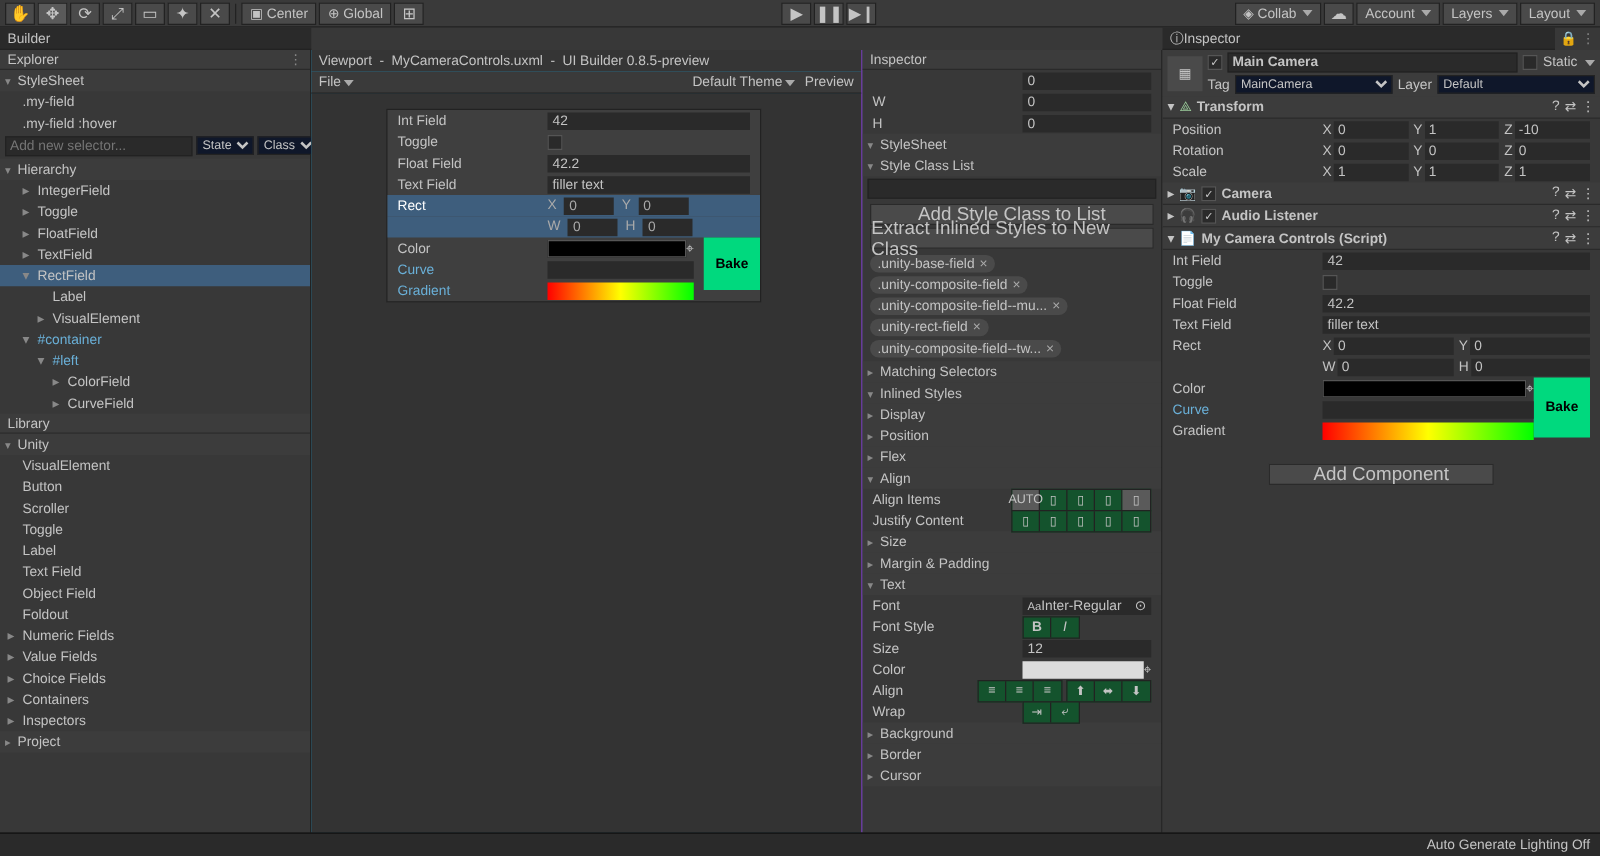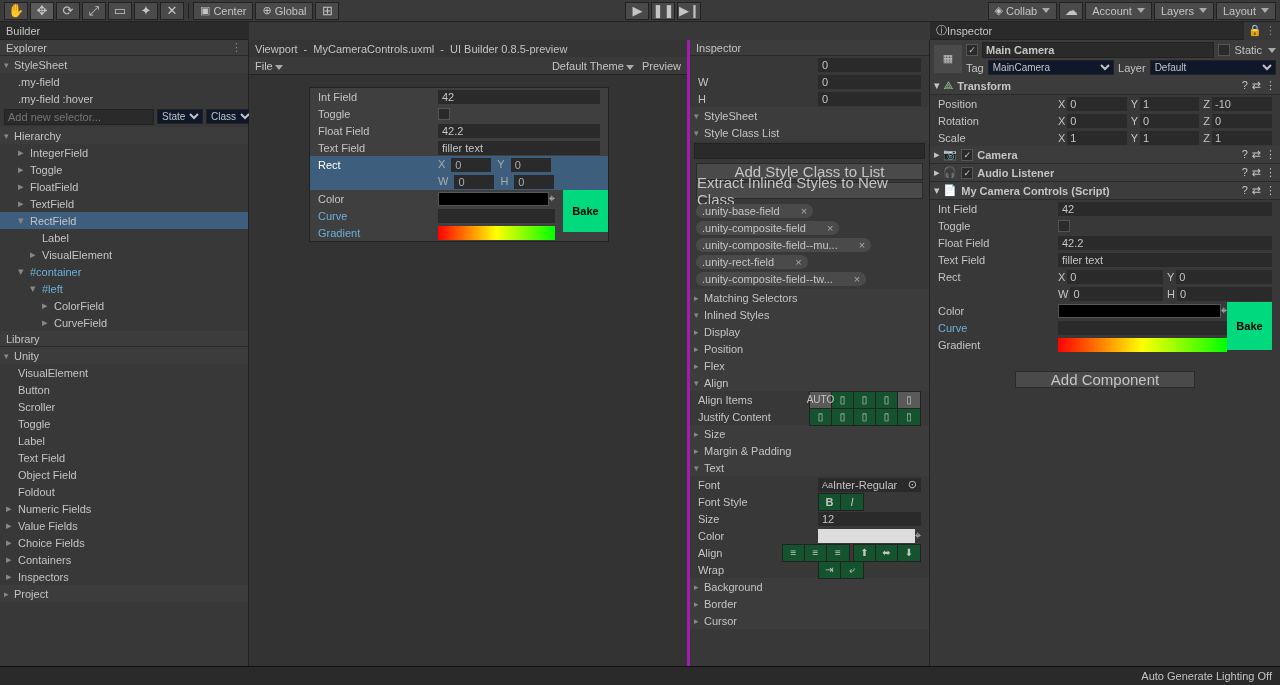--- a/index.html
+++ b/index.html
@@ -19,42 +19,42 @@
 .tree{flex-shrink:0}
 .tree-item{height:17px;display:flex;align-items:center;padding-left:6px;cursor:pointer}
 .tree-item .arrow{width:12px;display:inline-block;color:#888}
 .tree-item.indent1{padding-left:18px}
 .tree-item.indent2{padding-left:30px}
 .tree-item.indent3{padding-left:42px}
 .tree-item.selected{background:#3e5e7d}
 .input-row{display:flex;padding:2px 4px;gap:3px}
 .input-row input{flex:1;background:#2a2a2a;border:1px solid #222;color:#c4c4c4;height:16px;padding:0 3px}
 .input-row select{background:#4a4a4a;border:1px solid #222;color:#c4c4c4;height:16px}
-.viewport{flex:1;background:#0ea5e9;border-right:3px solid #a21caf;display:flex;flex-direction:column;min-width:0}
+.viewport{flex:1;background:#0ea5e9;border-right:1px solid #a21caf;display:flex;flex-direction:column;min-width:0}
 .viewport-head{height:17px;background:#353535;display:flex;align-items:center;padding:0 6px;gap:6px;font-size:11px;color:#888}
 .viewport-sub{height:18px;background:#3a3a3a;border-bottom:1px solid #222;display:flex;align-items:center;padding:0 6px;gap:8px}
 .vp-body{flex:1;background:#333;position:relative;overflow:hidden}
 .canvas{position:absolute;left:60px;top:12px;width:300px;background:#3f3f3f;border:1px solid #222}
 .prop-row{display:flex;align-items:center;height:17px;padding:0 8px}
 .prop-row .lbl{width:120px;color:#c4c4c4}
 .prop-row .lbl.blue{color:#6ab0d8}
 .prop-row .val{flex:1;background:#2a2a2a;height:14px;display:flex;align-items:center;padding:0 4px}
 .prop-row.rect{background:#3e5e7d}
 .xy-group{display:flex;gap:4px;flex:1}
 .xy-group span{color:#aaa;margin-right:2px}
 .xy-group .v{background:#2a2a2a;padding:0 4px;min-width:40px;height:14px;display:inline-flex;align-items:center}
 .color-swatch{flex:1;height:14px;background:#000;border:1px solid #555}
 .gradient-swatch{flex:1;height:14px;background:linear-gradient(90deg,#ff0000,#ffff00,#00ff00)}
 .curve-swatch{flex:1;height:14px;background:#2a2a2a;position:relative}
 .bake-btn{width:45px;height:42px;background:#00d97e;color:#000;display:flex;align-items:center;justify-content:center;font-size:11px;cursor:pointer;font-weight:700}
 .inspector1{width:240px;background:#383838;border-right:1px solid #222;display:flex;flex-direction:column;overflow:hidden}
 .section{height:17px;background:#3c3c3c;display:flex;align-items:center;padding:0 4px;cursor:pointer}
 .section .arrow{width:10px;color:#888;font-size:9px}
 .chip-row{padding:3px 6px;display:flex;flex-wrap:wrap;gap:3px}
-.chip{background:#4a4a4a;border-radius:8px;padding:1px 6px;font-size:10px;display:flex;align-items:center;gap:21px}
+.chip{background:#4a4a4a;border-radius:8px;padding:1px 6px;font-size:10px;display:flex;align-items:center;gap:4px}
 .chip .x{color:#aaa;cursor:pointer}
 .wide-btn{margin:2px 6px;height:17px;background:#4a4a4a;border:1px solid #2a2a2a;display:flex;align-items:center;justify-content:center;cursor:pointer;font-size:15px}
 .inspector2{width:350px;background:#383838;display:flex;flex-direction:column;overflow:hidden}
 .comp-head{height:18px;background:#3c3c3c;display:flex;align-items:center;padding:0 4px;gap:4px;border-bottom:1px solid #2a2a2a}
 .comp-head .icons{margin-left:auto;display:flex;gap:4px;color:#888}
 .i2-row{display:flex;align-items:center;height:17px;padding:0 8px}
 .i2-row .lbl{width:120px}
 .i2-row .val{flex:1;background:#2a2a2a;height:14px;padding:0 4px;display:flex;align-items:center}
 .xyz{display:flex;gap:4px;flex:1}
 .xyz .grp{display:flex;align-items:center;gap:2px;flex:1}

